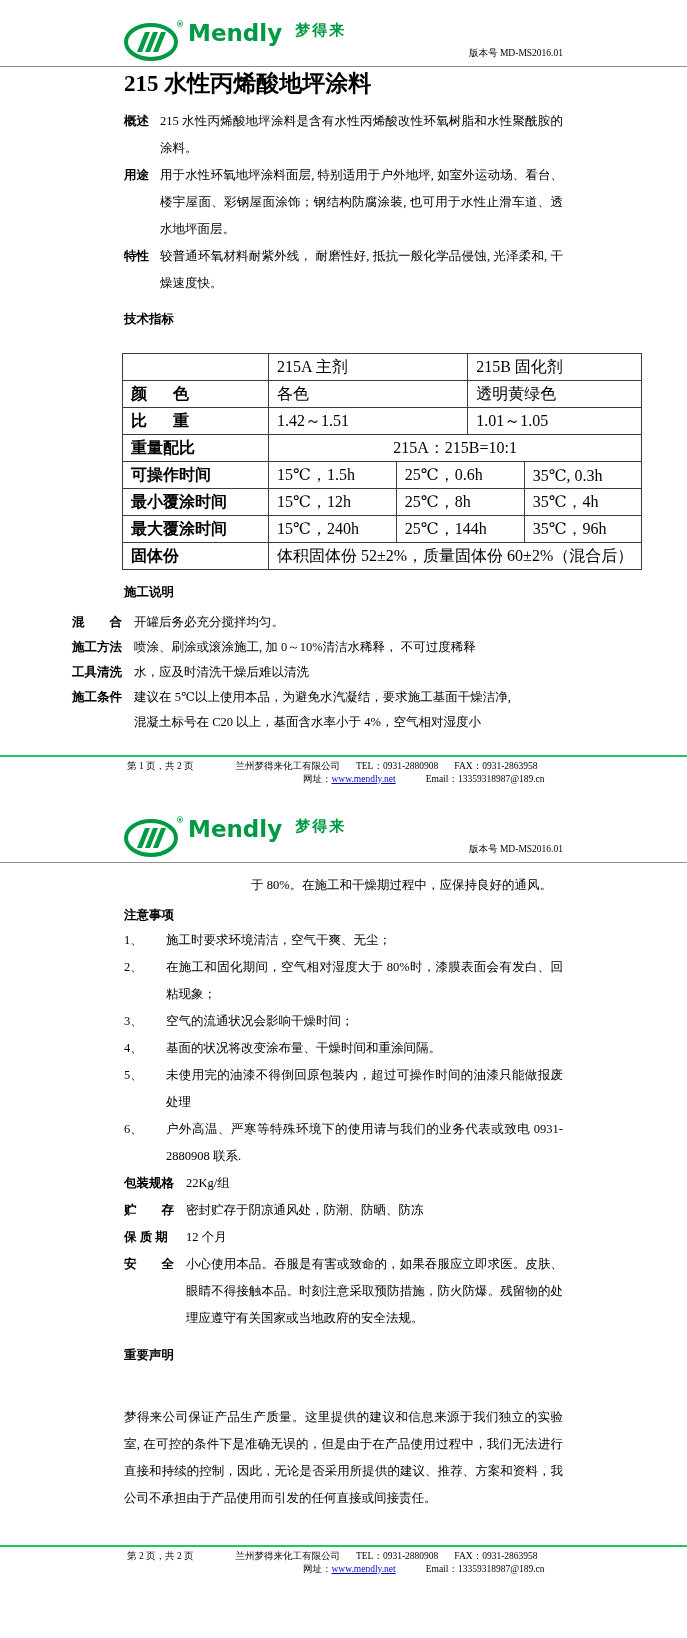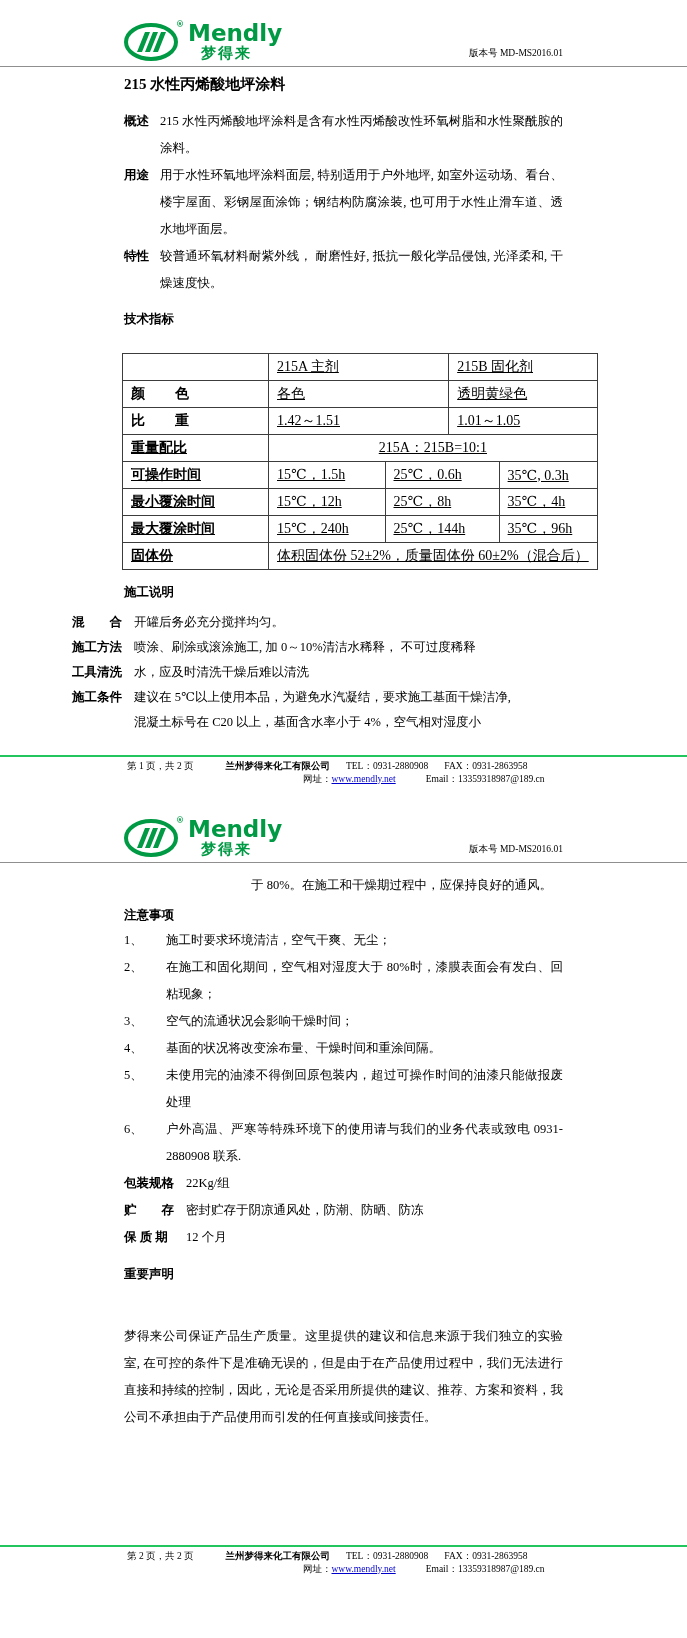--- a/index.html
+++ b/index.html
@@ -8,40 +8,40 @@
   #page-1{height:790px;}
   #page-2{height:848px;}
 
   
   .doc-header{display:flex;justify-content:space-between;align-items:flex-end;
     padding:14px 124px 4px 124px;border-bottom:1px solid #8f8f8f;height:48px;box-sizing:content-box;}
   .brand{display:flex;align-items:flex-start;position:relative;}
   .logo-wrap{position:relative;width:58px;height:40px;flex:0 0 auto;}
   .reg-mark{position:absolute;top:-2px;left:52px;font-size:8px;color:#009944;font-weight:bold;
     font-family:"DejaVu Sans",sans-serif;}
-  .brand-text{display:flex;flex-direction:column;margin-left:6px;line-height:1;}
+  .brand-text{display:flex;flex-direction:row;margin-left:6px;line-height:1;}
   .brand-en{font-family:"DejaVu Sans",sans-serif;font-weight:800;font-size:23px;color:#009944;
     letter-spacing:0px;}
   .brand-cn{font-weight:bold;font-size:15px;color:#009944;margin-top:1px;margin-left:13px;letter-spacing:2px;}
   .version{font-size:9.5px;color:#000;padding-bottom:2px;white-space:nowrap;}
 
   
-  .doc-title{font-size:15px;font-weight:bold;margin:5px 0 12px 124px;line-height:24px;}
+  .doc-title{font-size:23px;font-weight:bold;margin:5px 0 12px 124px;line-height:24px;}
 
   
   .content{margin-left:124px;width:439px;}
   .section{display:flex;margin-bottom:0;}
   .sec-label{flex:0 0 36px;font-weight:bold;font-size:12.5px;line-height:27px;}
   .sec-text{flex:1;font-size:12.5px;line-height:27px;text-align:justify;}
   .heading{font-weight:bold;font-size:12.5px;margin:10px 0 0 124px;line-height:24px;}
 
   
   table.tech{border-collapse:collapse;margin:22px 0 0 122px;table-layout:fixed;}
-  table.tech td{border:1px solid #3c3c3c;font-size:14px;height:24px;padding:1px 8px;
-    vertical-align:middle;white-space:nowrap;overflow:hidden;text-decoration:underline;}
+  table.tech td{border:1px solid #3c3c3c;font-size:16px;height:24px;padding:1px 8px;
+    vertical-align:middle;white-space:nowrap;overflow:hidden;}
   table.tech td.lbl{font-weight:bold;}
   table.tech td.center{text-align:center;}
   .jlabel{display:inline-block;width:58px;text-align:justify;text-align-last:justify;}
 
   
   .crow{display:flex;margin-left:72px;width:439px;}
   .crow-label{flex:0 0 62px;font-weight:bold;font-size:12.5px;line-height:25px;}
   .crow-label .jlabel{width:50px;}
   .crow-text{flex:1;font-size:12.5px;line-height:25px;text-align:justify;}
 
@@ -53,21 +53,21 @@
   .info-row{display:flex;margin-left:124px;width:439px;}
   .info-label{flex:0 0 62px;font-weight:bold;font-size:12.5px;line-height:27px;white-space:nowrap;}
   .info-label .jlabel{width:50px;}
   .info-text{flex:1;font-size:12.5px;line-height:27px;text-align:justify;}
 
   
   .page-footer{position:absolute;top:755px;left:0;right:0;border-top:2px solid #22c55e;
     padding:3px 120px 0 127px;font-size:9.5px;line-height:13px;}
   .footer-line1{display:flex;align-items:baseline;white-space:nowrap;}
   .f-page{flex:0 0 auto;}
-  .f-company{margin-left:32px;font-weight:bold;}
+  .f-company{margin-left:42px;font-weight:normal;}
   .f-tel{margin-left:16px;}
   .f-fax{margin-left:16px;}
   .footer-line2{display:flex;white-space:nowrap;padding-left:176px;}
   .f-email{margin-left:30px;}
   a.f-link{color:#0000cc;text-decoration:underline;cursor:pointer;}
   .sp{margin-top:10px;flex-direction:column;}
 </style>
 </head>
 <body>
 
@@ -252,20 +252,24 @@
     <span class="info-text">22Kg/组</span>
   </div>
   <div class="info-row">
     <span class="info-label"><span class="jlabel">贮　存</span></span>
     <span class="info-text">密封贮存于阴凉通风处，防潮、防晒、防冻</span>
   </div>
   <div class="info-row">
     <span class="info-label">保 质 期</span>
     <span class="info-text">12 个月</span>
   </div>
+  <div class="info-row">
+    <span class="info-label"><span class="jlabel">安　全</span></span>
+    <span class="info-text">小心使用本品。吞服是有害或致命的，如果吞服应立即求医。皮肤、眼睛不得接触本品。时刻注意采取预防措施，防火防爆。残留物的处理应遵守有关国家或当地政府的安全法规。</span>
+  </div>
   <div class="info-row sp">
     <span class="info-label">重要声明</span>
     <span class="info-text">梦得来公司保证产品生产质量。这里提供的建议和信息来源于我们独立的实验室, 在可控的条件下是准确无误的，但是由于在产品使用过程中，我们无法进行直接和持续的控制，因此，无论是否采用所提供的建议、推荐、方案和资料，我公司不承担由于产品使用而引发的任何直接或间接责任。</span>
   </div>
 
   <div class="page-footer">
     <div class="footer-line1">
       <span class="f-page">第 2 页，共 2 页</span>
       <span class="f-company">兰州梦得来化工有限公司</span>
       <span class="f-tel">TEL：0931-2880908</span>

